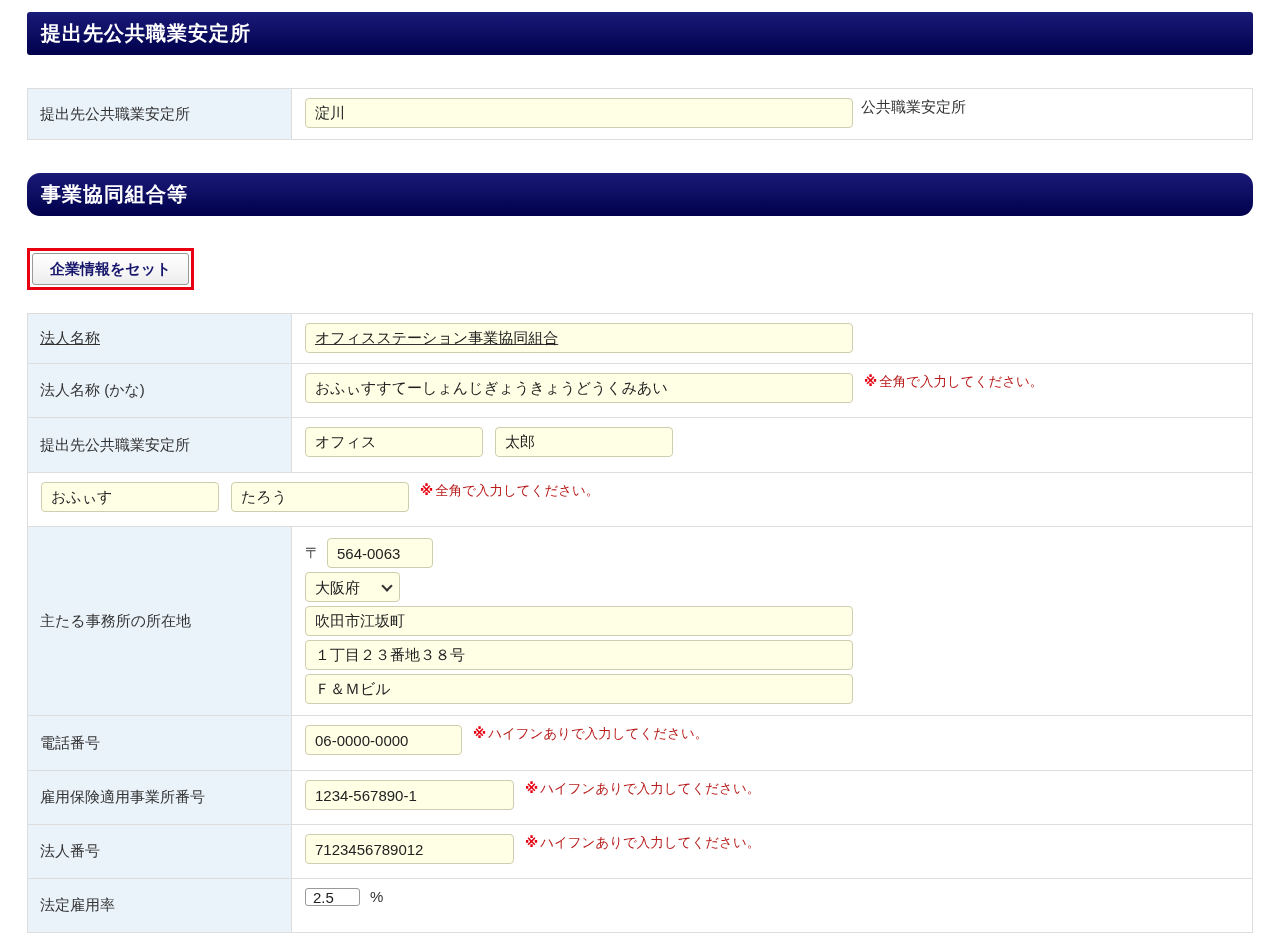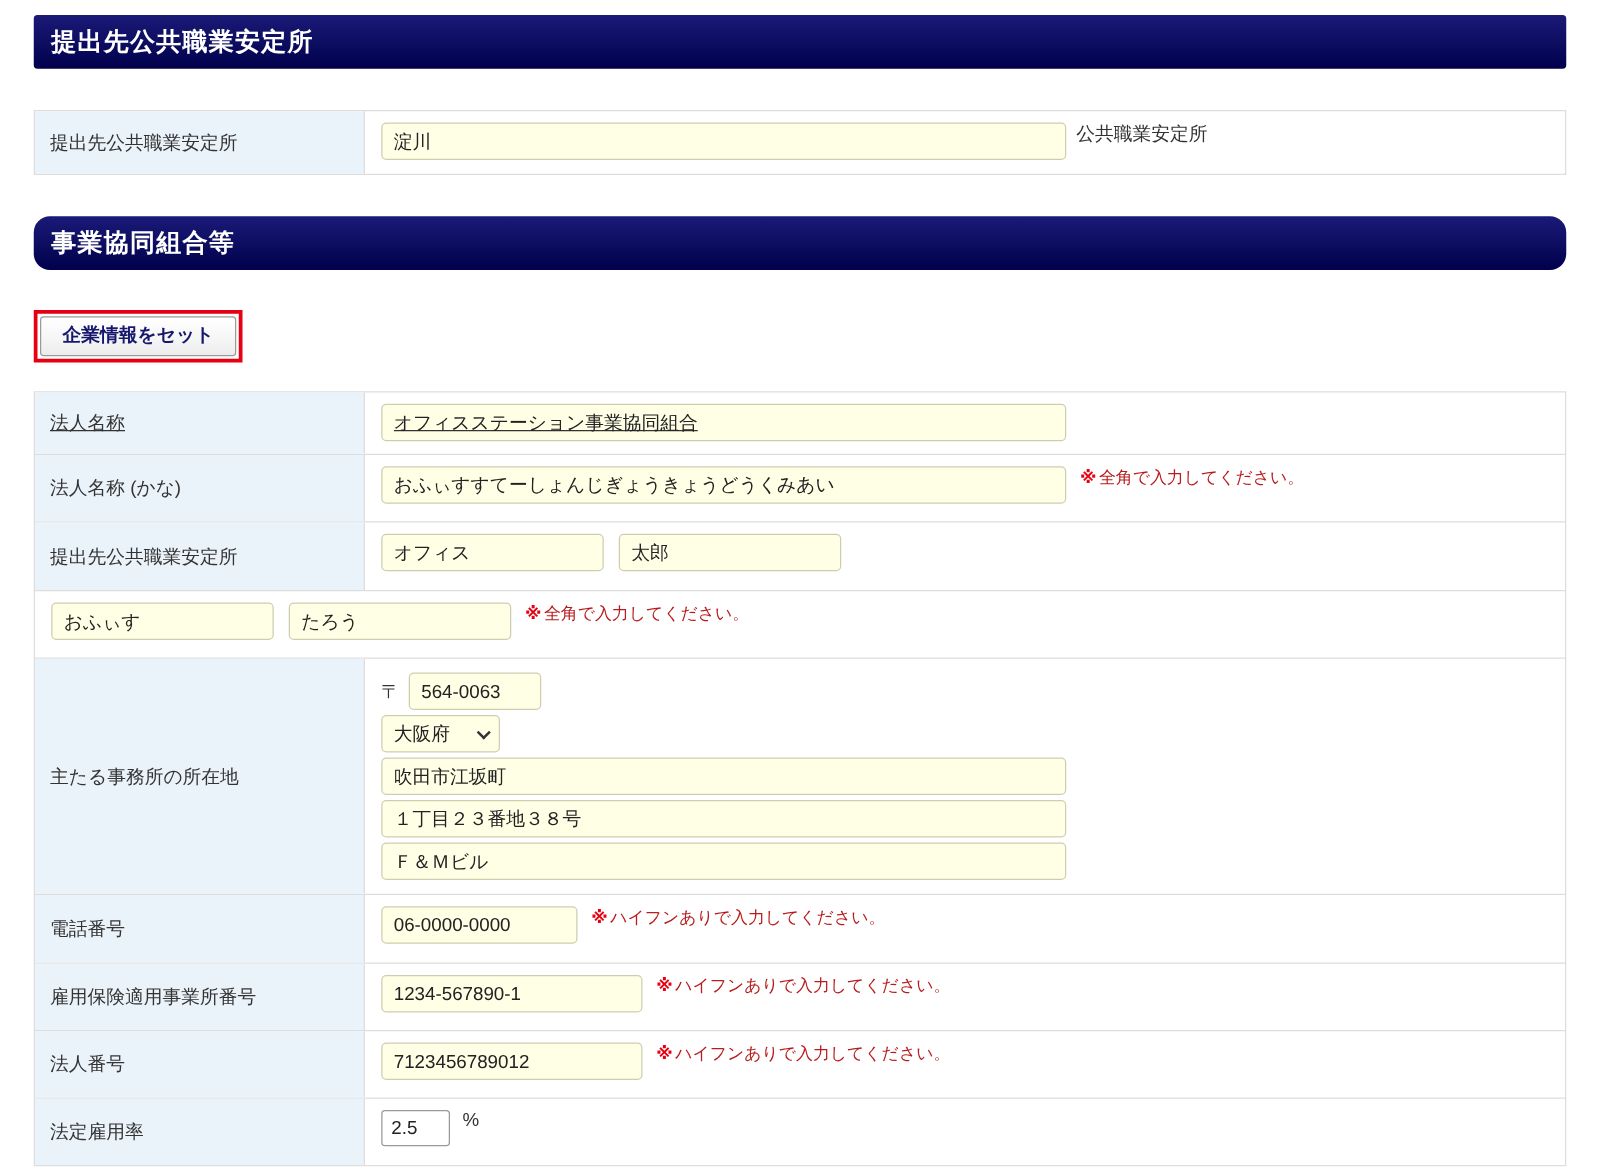--- a/index.html
+++ b/index.html
@@ -69,21 +69,21 @@
   .w548 { width:548px; }
   .w178 { width:178px; }
   .w157 { width:157px; }
   .w246 { width:209px; }
   .w106 { width:106px; }
   .gap12 { margin-left:12px; }
   .inp-white {
     background:#ffffff;
     border:1px solid #999999;
     border-radius:3px;
-    height:29px;
+    height:18px;
     width:55px;
     padding:0 7px;
     font-size:15px;
     color:#222222;
     font-family:inherit;
     outline:none;
   }
 
   
   .selwrap { position:relative; display:inline-block; }

